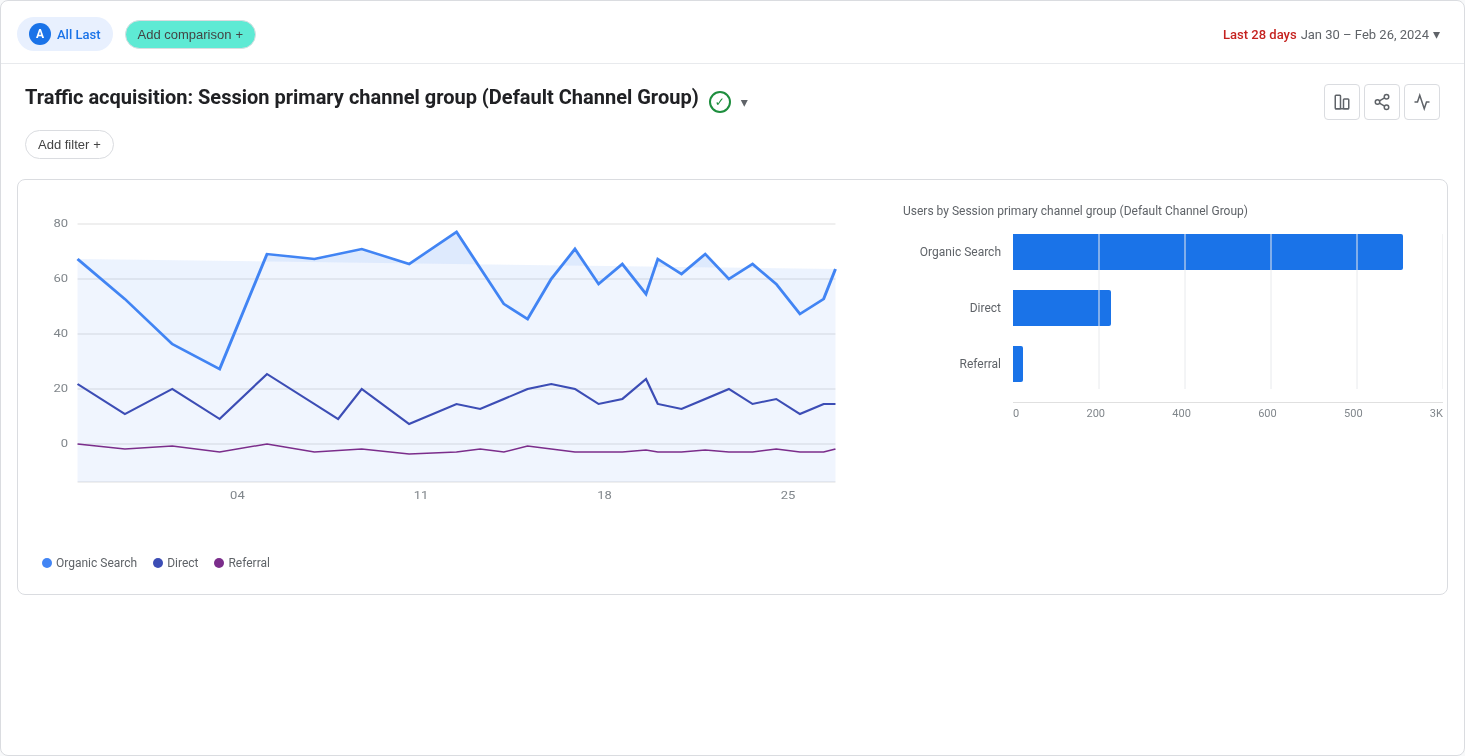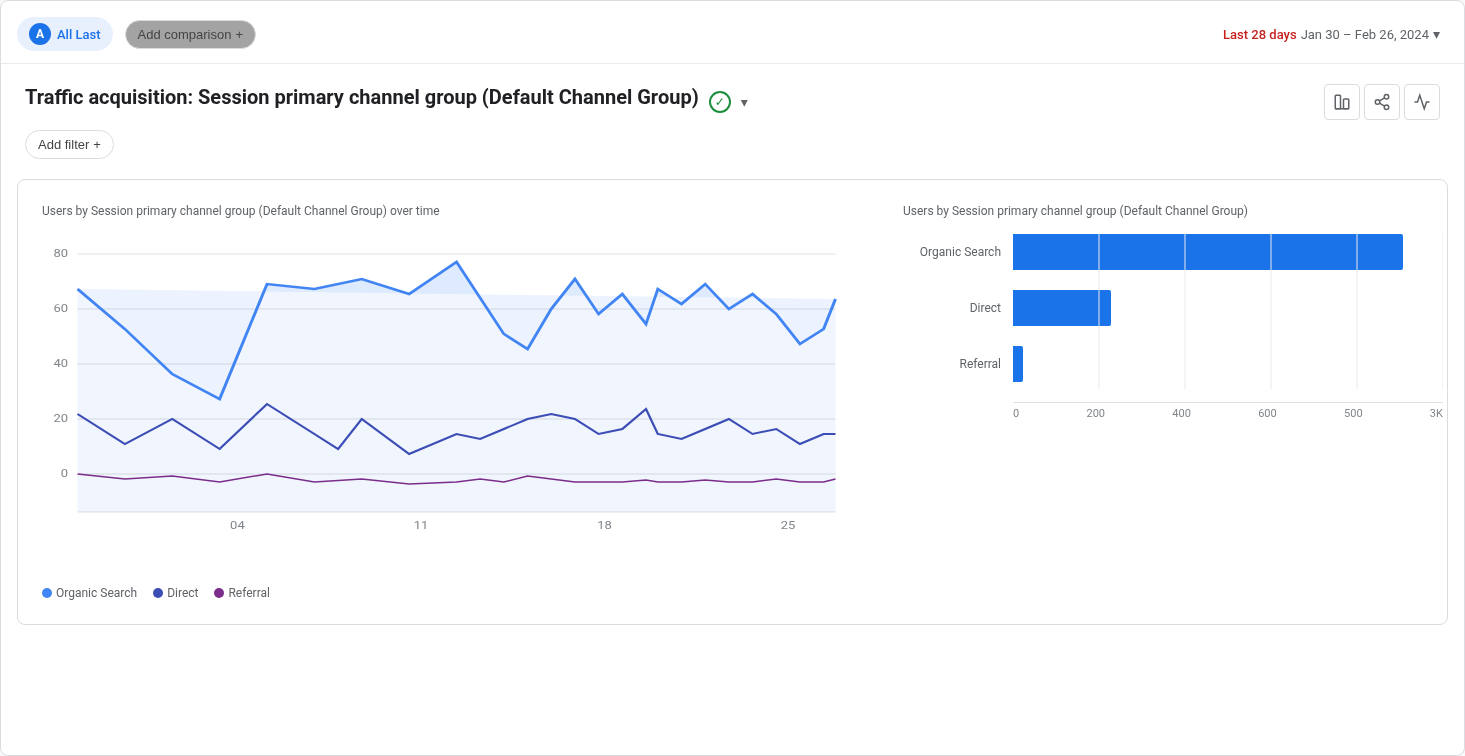--- a/index.html
+++ b/index.html
@@ -45,21 +45,21 @@
       display: flex; align-items: center; justify-content: center;
       font-size: 12px; font-weight: bold;
     }
     .add-comparison-btn {
       display: flex; align-items: center; gap: 4px;
       border: 1px solid #dadce0;
       border-radius: 20px;
       padding: 6px 12px;
       font-size: 13px;
       color: #444;
-      background: #a3a3a3;
+      background: #5eead4;
       cursor: pointer;
     }
     .header-right {
       margin-left: auto;
       display: flex; align-items: center;
       gap: 4px;
       color: #5f6368;
       font-size: 13px;
     }
     .date-range {
@@ -212,21 +212,20 @@
     </div>
     <button class="add-filter-btn" style="margin-top:10px;">
       <span>Add filter</span>
       <span>+</span>
     </button>
   </div>
 
   <div class="charts-container">
 
     <div class="line-chart-section">
-      <div class="chart-title">Users by Session primary channel group (Default Channel Group) over time</div>
       <div class="line-chart-wrapper">
         <svg class="line-chart-svg" viewBox="0 0 700 300" preserveAspectRatio="none">
 
           <line x1="30" y1="20" x2="670" y2="20" stroke="#e0e0e0" stroke-width="1"></line>
           <line x1="30" y1="75" x2="670" y2="75" stroke="#e0e0e0" stroke-width="1"></line>
           <line x1="30" y1="130" x2="670" y2="130" stroke="#e0e0e0" stroke-width="1"></line>
           <line x1="30" y1="185" x2="670" y2="185" stroke="#e0e0e0" stroke-width="1"></line>
           <line x1="30" y1="240" x2="670" y2="240" stroke="#e0e0e0" stroke-width="1"></line>
           <line x1="30" y1="278" x2="670" y2="278" stroke="#e0e0e0" stroke-width="1"></line>
 

